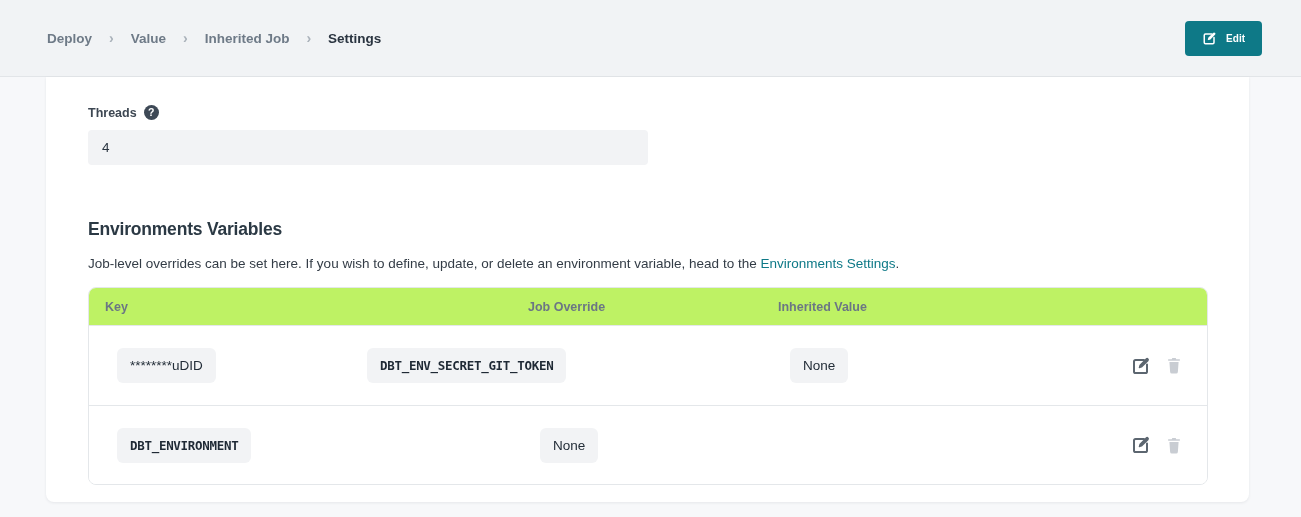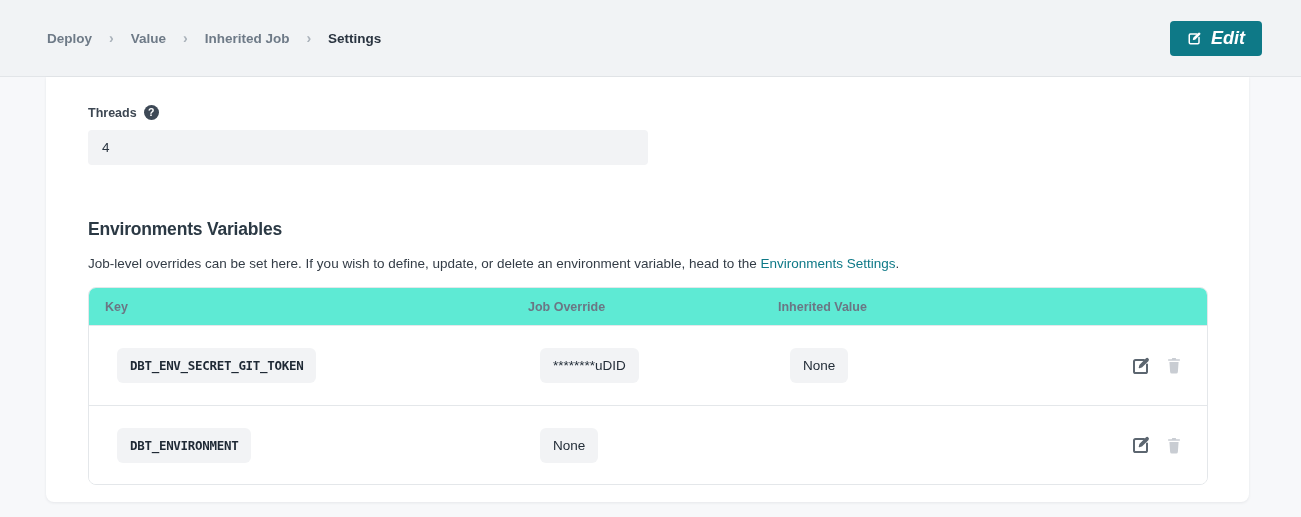--- a/index.html
+++ b/index.html
@@ -35,24 +35,23 @@
     display: inline-flex;
     align-items: center;
     gap: 9px;
     background: #0e7987;
     color: #ffffff;
     border: none;
     border-radius: 4px;
     height: 35px;
     padding: 0 17px;
     font-family: "Liberation Sans", sans-serif;
-    font-size: 18px;
-    font-weight: 700;
-    cursor: pointer;
-    font-style: italic;
+    font-size: 10px;
+    font-weight: 700;
+    cursor: pointer;
   }
   .edit-btn svg { display: block; }
 
   
   .card {
     position: relative;
     margin-left: 46px;
     width: 1203px;
     height: 425px;
     background: #ffffff;
@@ -114,21 +113,21 @@
     margin-top: 16px;
     width: 1120px;
     border: 1px solid #e4e7ea;
     border-radius: 8px;
     overflow: hidden;
     background: #ffffff;
   }
   .t-head {
     display: flex;
     height: 38px;
-    background: #5eead4;
+    background: #bef264;
     border-bottom: 1px solid #e4e7ea;
     align-items: center;
     justify-content: flex-end;
   }
   .th {
     font-size: 12.5px;
     font-weight: 700;
     color: #6b7684;
     padding-left: 16px;
   }
@@ -211,25 +210,25 @@
   
   <div class="env-table">
     <div class="t-head">
       <div class="th col-key">Key</div>
       <div class="th col-override">Job Override</div>
       <div class="th col-inherited">Inherited Value</div>
       <div class="col-actions"></div>
     </div>
 
     <div class="t-row">
+      <div class="cell col-inherited">
+        <span class="pill">********uDID</span>
+      </div>
       <div class="cell col-key">
         <span class="pill key-pill">DBT_ENV_SECRET_GIT_TOKEN</span>
-      </div>
-      <div class="cell col-inherited">
-        <span class="pill">********uDID</span>
       </div>
       <div class="cell col-override">
         <span class="pill">None</span>
       </div>
       <div class="col-actions">
         <button class="icon-btn icon-edit">
           <svg width="20" height="20" viewBox="0 0 20 20" aria-hidden="true">
             <path d="M13 4H4.6A1.6 1.6 0 0 0 3 5.6v9.8A1.6 1.6 0 0 0 4.6 17h9.8a1.6 1.6 0 0 0 1.6-1.6V8.5" fill="none" stroke="currentColor" stroke-width="2" stroke-linecap="round"></path>
             <path d="M17.45 2.55a1.9 1.9 0 0 0-2.7 0L8.6 8.7a1 1 0 0 0-.26.45l-.6 2.4a.5.5 0 0 0 .6.6l2.4-.6a1 1 0 0 0 .45-.26l6.16-6.15a1.9 1.9 0 0 0 0-2.7z" fill="currentColor"></path>
           </svg>

